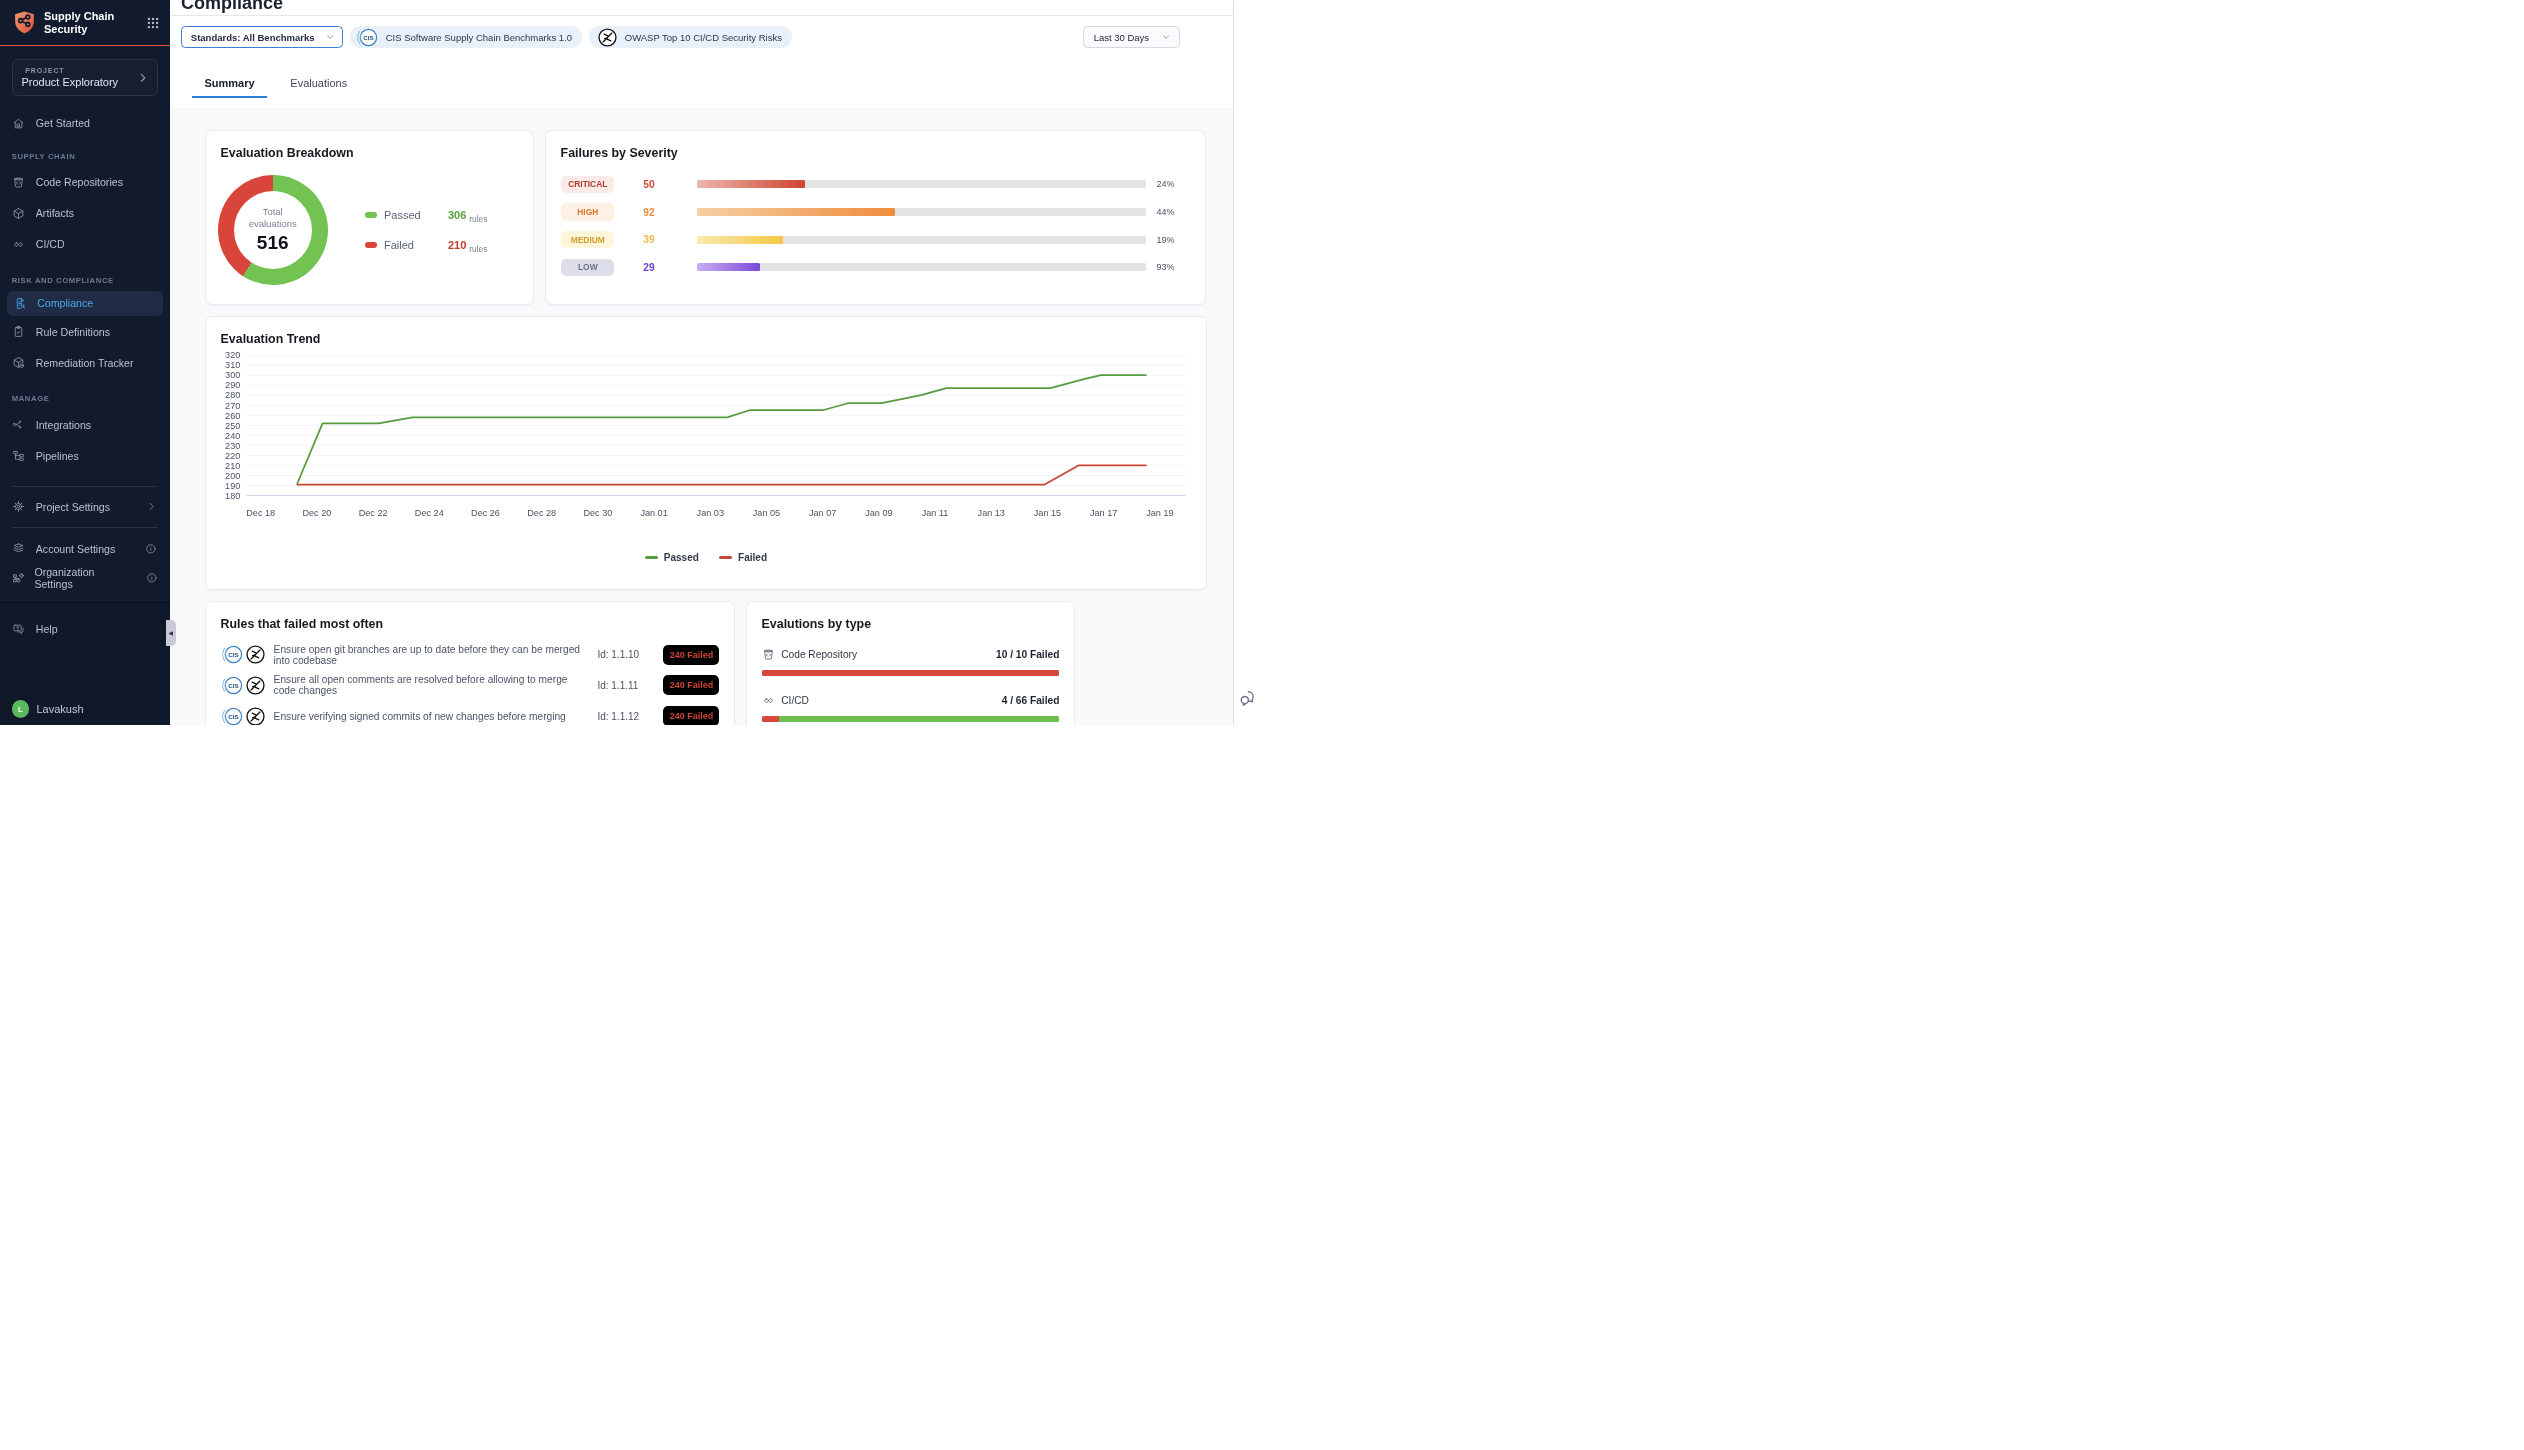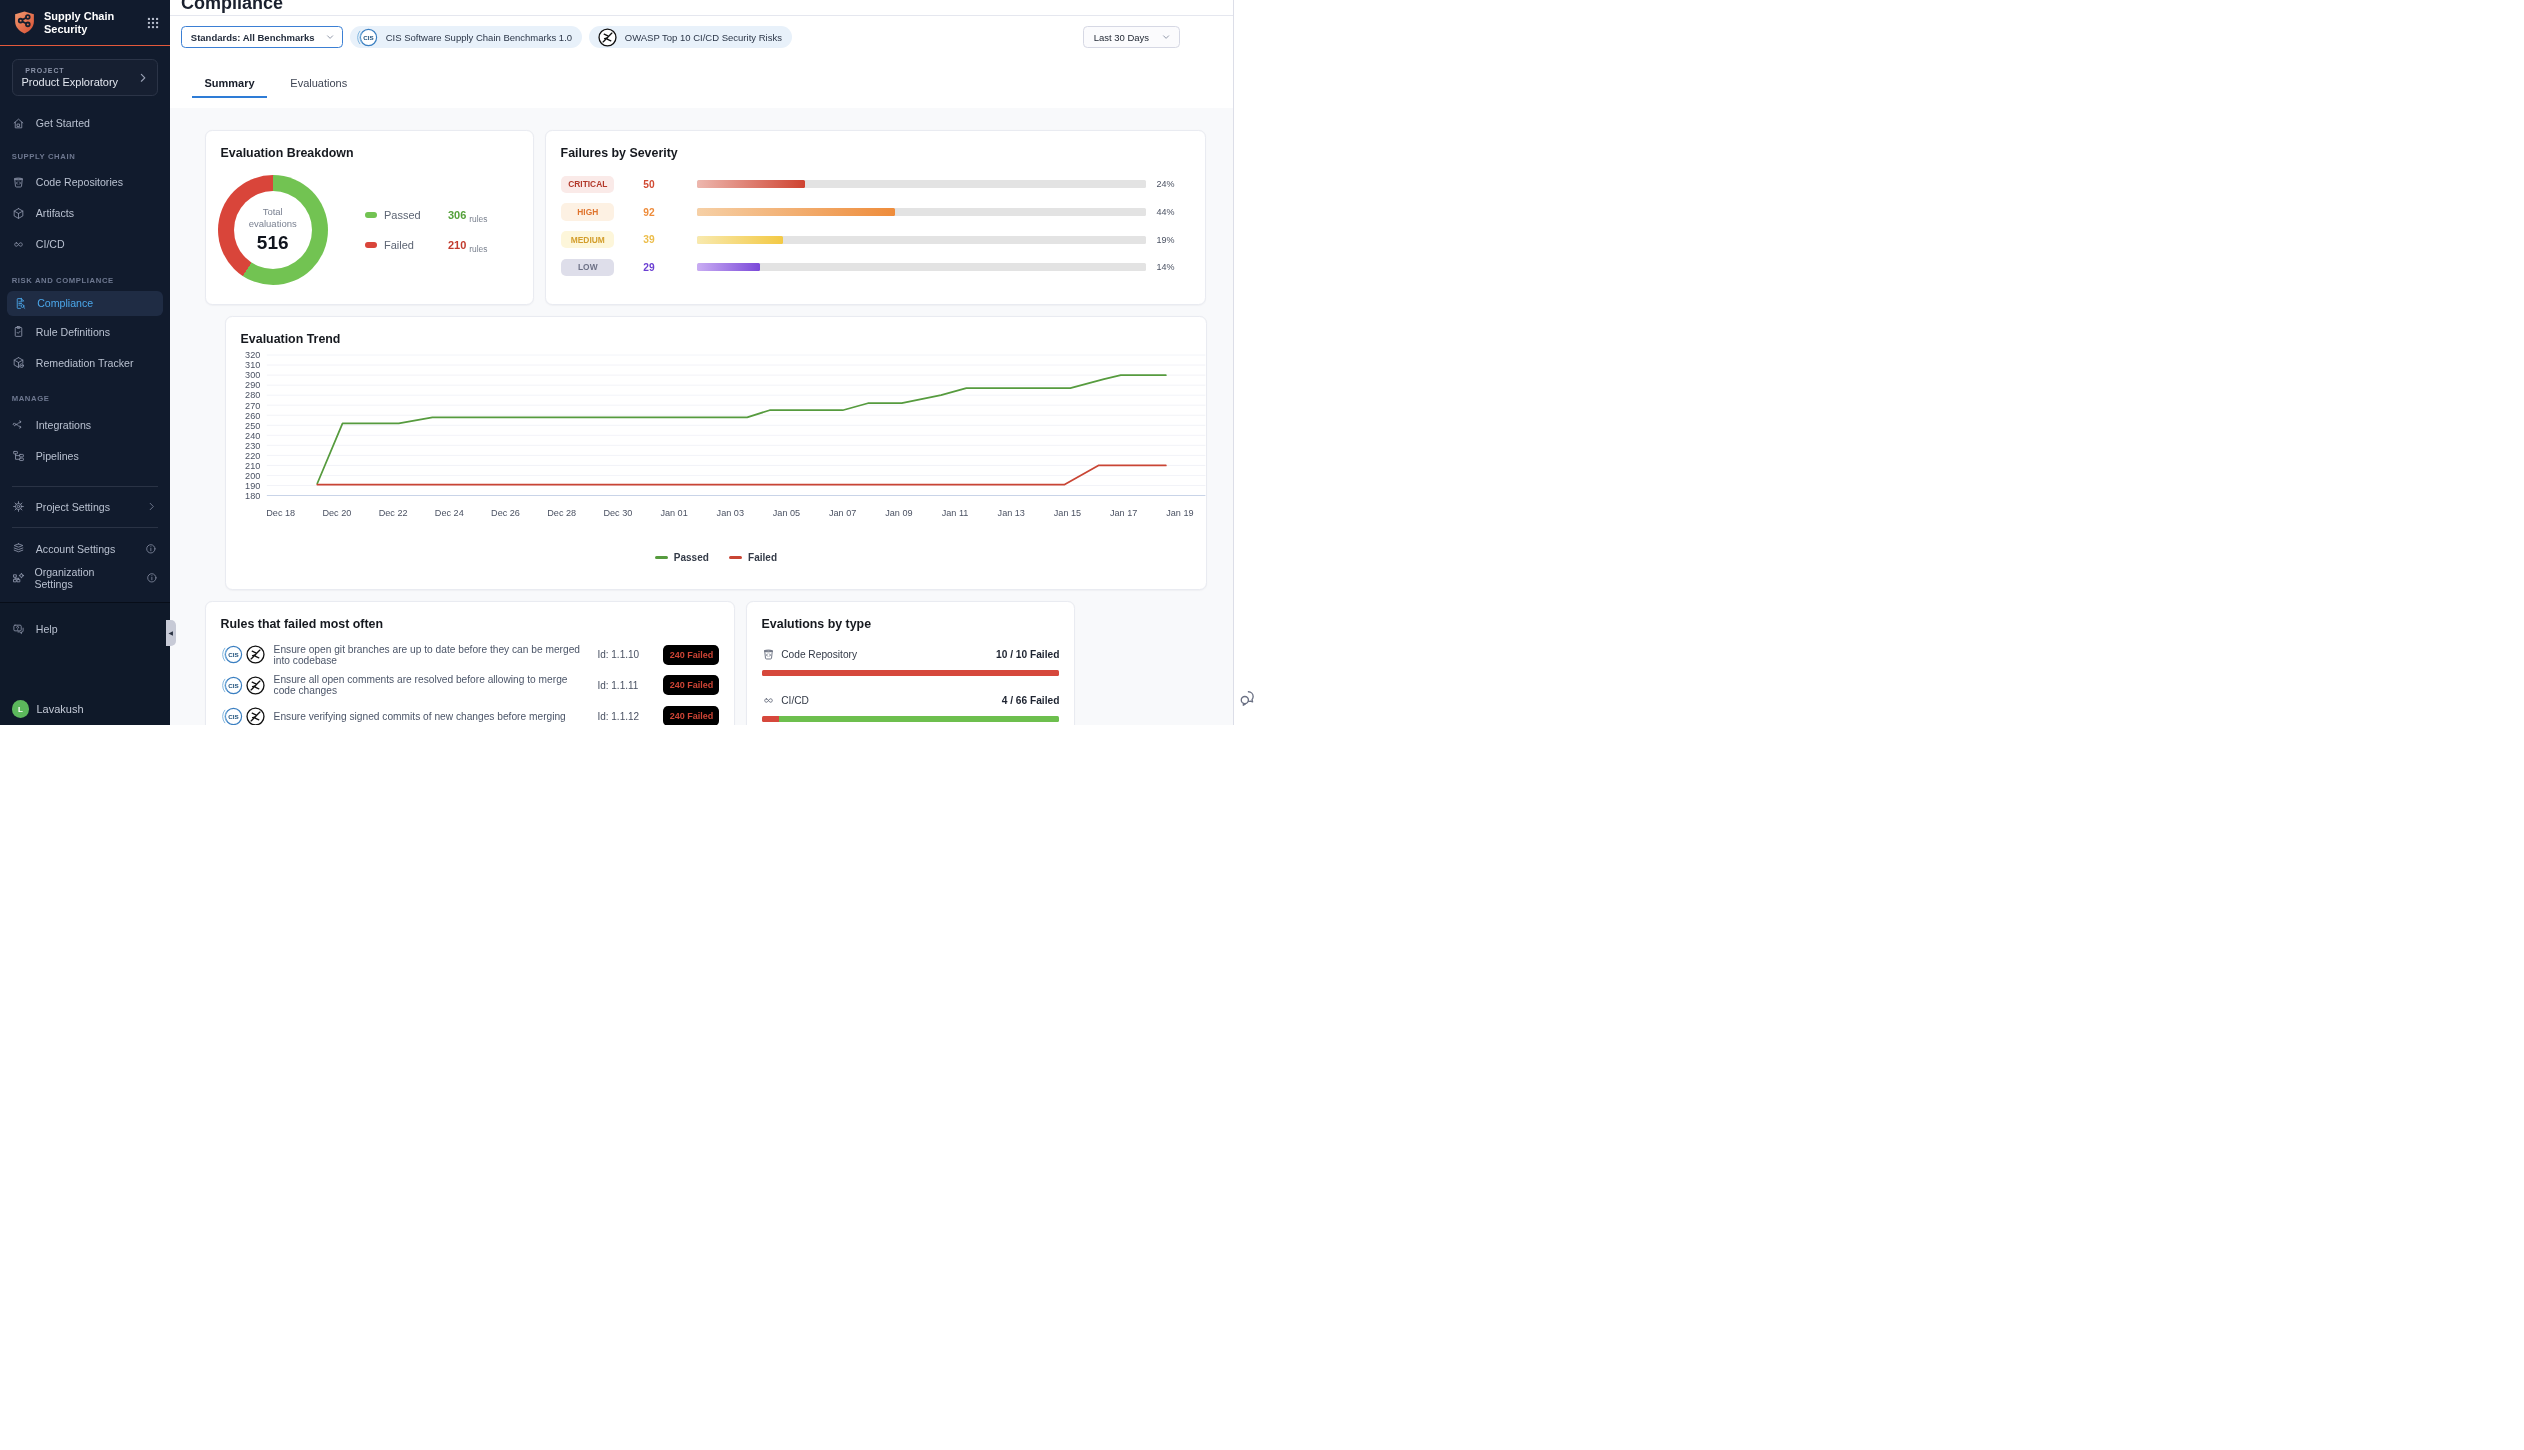--- a/index.html
+++ b/index.html
@@ -76,21 +76,21 @@
   .card-severity { width:661px; height:175px; padding:14.6px; }
   .sev-rows { margin-top:16px; }
   .sev-row { display:flex; align-items:center; height:17.5px; margin-bottom:10.2px; }
   .sev-badge { width:53px; text-align:center; font-size:8.4px; font-weight:bold; padding:3.7px 0; border-radius:5.1px; margin-left:0.7px; }
   .sev-num { width:38px; margin-left:29px; font-size:10.2px; font-weight:bold; }
   .sev-track { flex:1; height:8px; border-radius:1.5px; margin-left:16px; position:relative; overflow:hidden; }
   .sev-fill { position:absolute; left:0; top:0; bottom:0; border-radius:1.5px; }
   .sev-pct { width:34px; margin-left:10.2px; font-size:9px; color:#4b5263; }
 
   
-  .card-trend { width:1144px; height:274px; padding:14.6px 0 0 14.6px;margin-left:20px; }
+  .card-trend { width:1144px; height:274px; padding:14.6px 0 0 14.6px; }
   .trend-svg { position:absolute; left:0; top:22px; }
   .trend-legend { position:absolute; top:235px; left:0; width:100%; display:flex; justify-content:center; gap:20.5px; }
   .tl-item { display:flex; align-items:center; gap:5.8px; font-size:10px; font-weight:bold; color:#333a47; }
   .tl-dash { width:13px; height:2.6px; border-radius:1.5px; }
 
   
   .card-rules { width:530px; height:168px; padding:14.6px; }
   .rule-row { display:flex; align-items:center; height:22px; margin-top:8.8px; cursor:pointer; }
   .rule-row:first-of-type { margin-top:13px; }
   .rule-icons { display:flex; width:53px; flex:0 0 53px; }
@@ -454,21 +454,21 @@
                     <div class="sev-fill" style="width: 19%; background: linear-gradient(90deg, rgb(248, 233, 174), rgb(243, 201, 68));"></div>
                   </div>
                   <span class="sev-pct">19%</span>
                 </div>
                 <div class="sev-row">
                   <span class="sev-badge" style="background: rgb(222, 222, 234); color: rgb(109, 113, 134);">LOW</span>
                   <span class="sev-num" style="color: rgb(107, 63, 210);">29</span>
                   <div class="sev-track" style="background: rgb(227, 227, 227);">
                     <div class="sev-fill" style="width: 14%; background: linear-gradient(90deg, rgb(201, 173, 243), rgb(123, 73, 217));"></div>
                   </div>
-                  <span class="sev-pct">14%</span>
+                  <span class="sev-pct">93%</span>
                 </div>
               </div>
           </div>
         </div>
 
         <div class="row">
           <div class="card card-trend">
             <div class="card-title">Evaluation Trend</div>
             <svg class="trend-svg" id="trend-svg" width="1002" height="208" viewBox="0 0 1371 285">
                 <line x1="55" x2="1341" y1="22" y2="22" stroke="#edeff5" stroke-width="1"></line>

